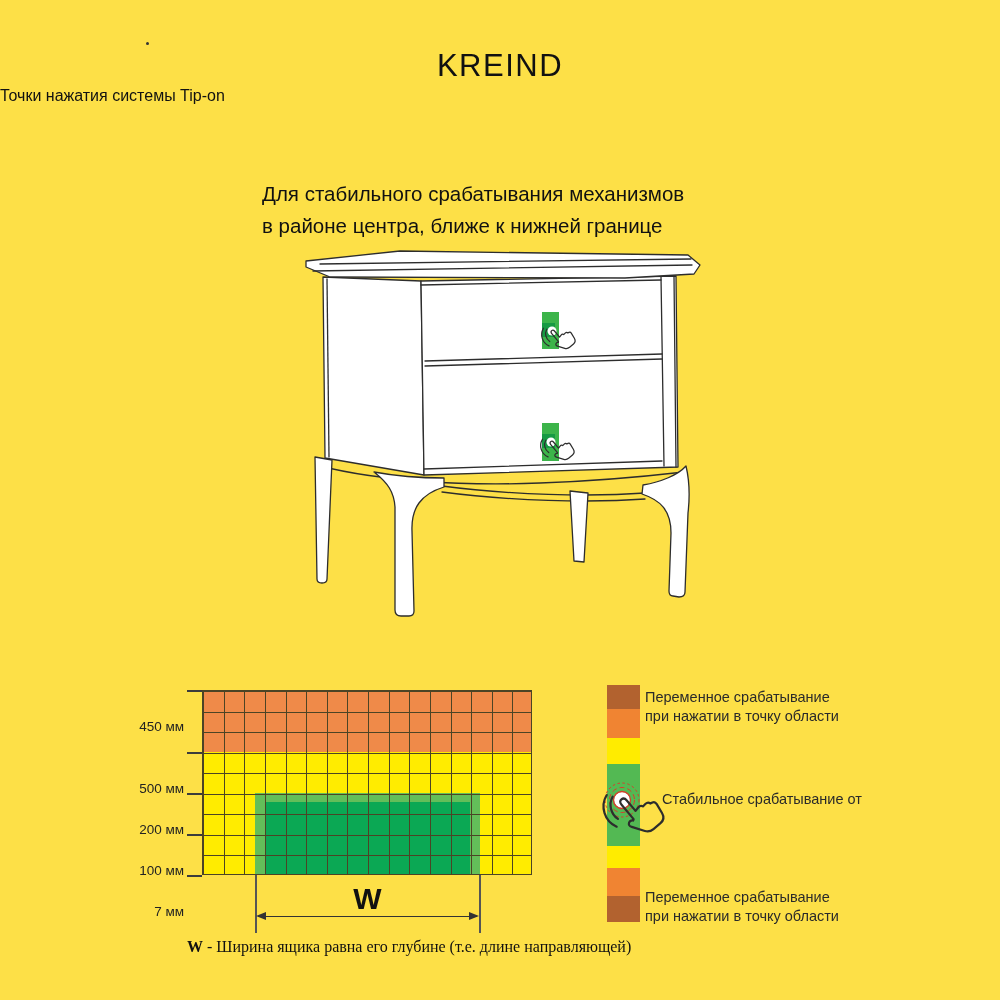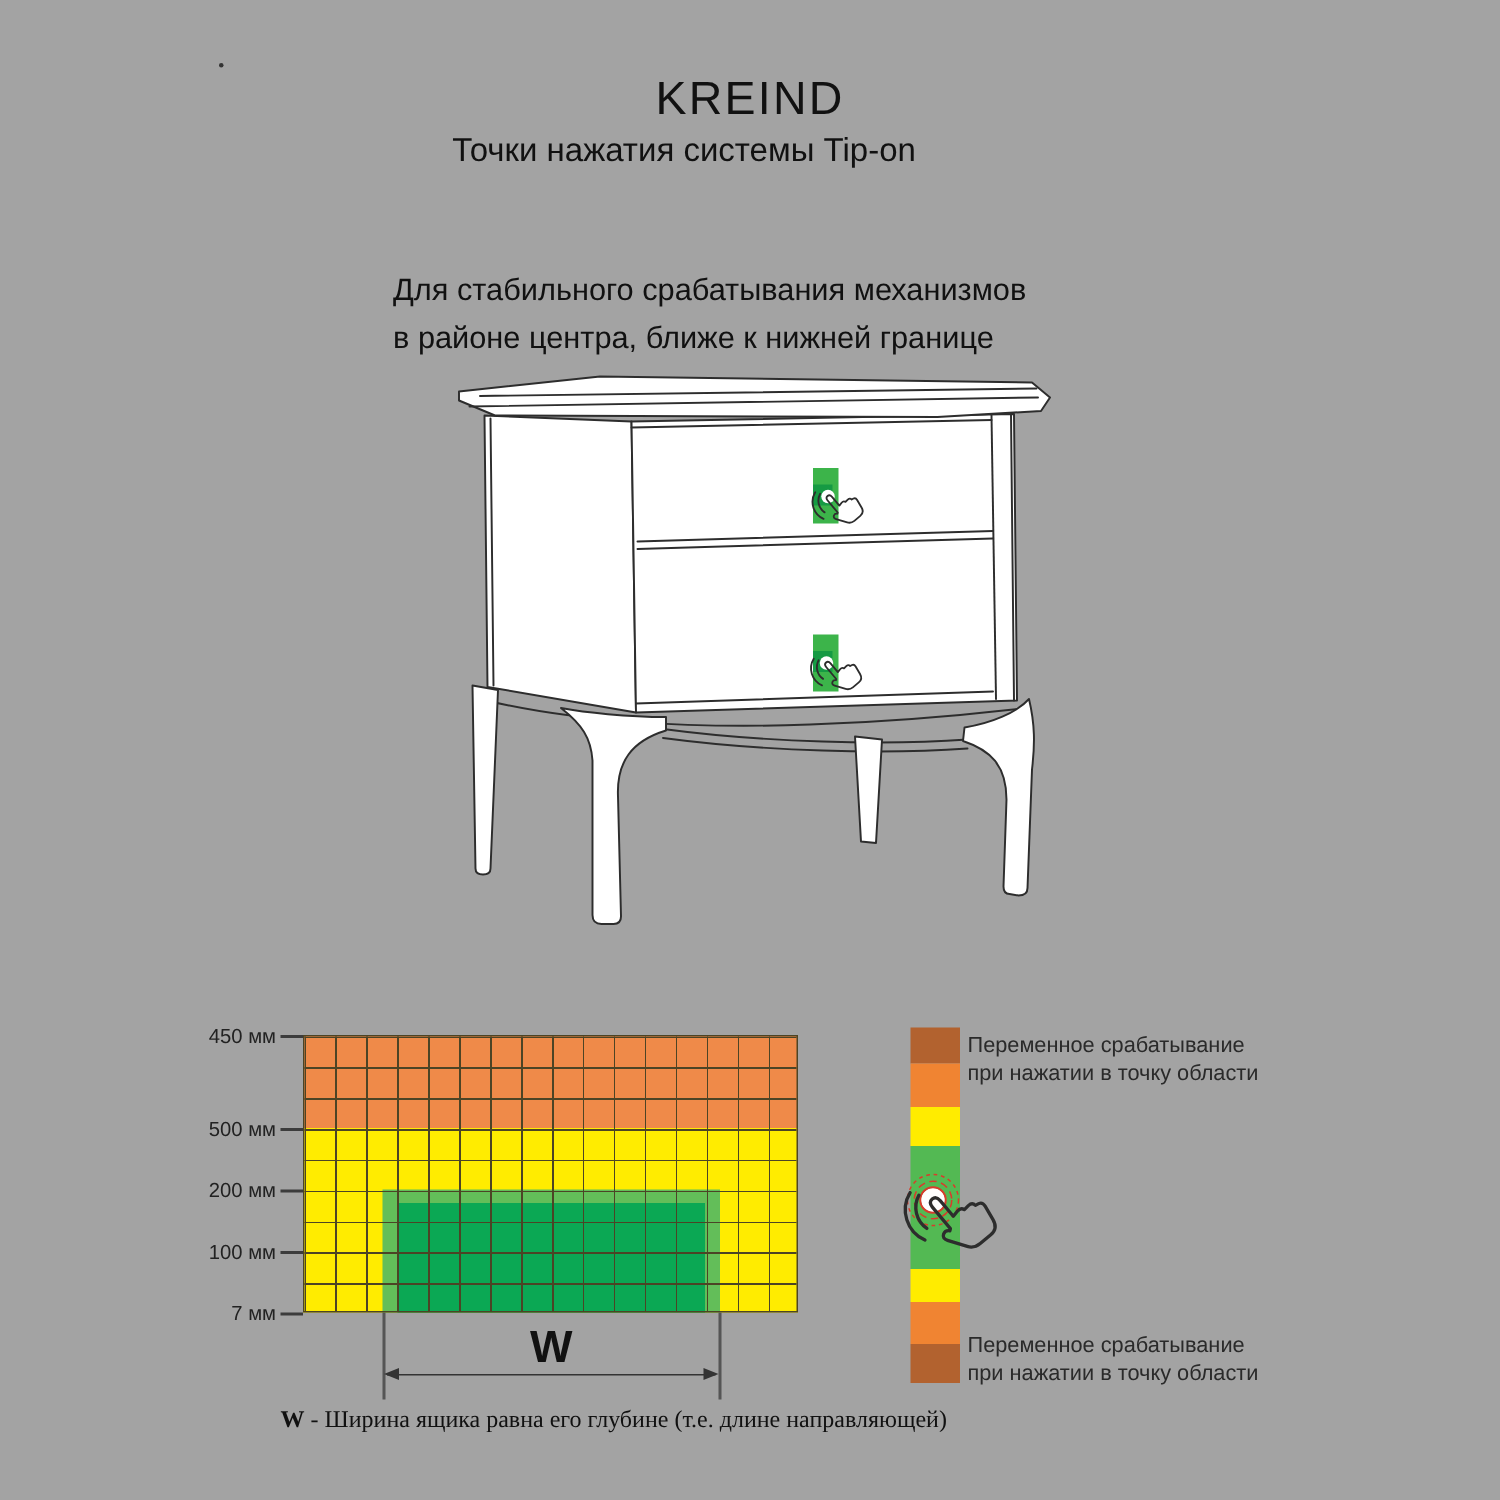--- a/index.html
+++ b/index.html
@@ -1,24 +1,24 @@
 <!DOCTYPE html>
 <html style="--orange: #EF8A49; --yellow: #FFEC00; --green-light: #63BE59; --green-dark: #0BA854; --legend-green: #53B953; --legend-yellow: #FFEC00; --legend-orange: #F08432; --legend-brown: #B2622F; --grid-line: #4C4425; --indicator-green: #3CB44A; --indicator-dark: #169A43; --hand-red: #D93B2B; --line-art: #2D2D2D;"><head>
 <meta charset="utf-8">
 <style>
   html,body{margin:0;padding:0;background:#fff;}
-  #page{position:relative;width:1000px;height:1000px;background:#a3a3a3;overflow:hidden;
+  #page{position:relative;width:1000px;height:1000px;background:#fde047;overflow:hidden;
         font-family:"Liberation Sans","DejaVu Sans",sans-serif;color:#1a1a1a;}
   .abs{position:absolute;}
   svg{overflow:visible;display:block;}
 
   
   .brand{left:0;top:48;width:1000px;text-align:center;font-size:31px;letter-spacing:1.5px;color:#111;}
   .brand{top:48px;}
-  .subtitle{left:0;top:87px;width:912px;text-align:center;font-size:22px;color:#111;}
+  .subtitle{left:0;top:87px;width:912px;font-size:16px;color:#111;}
   .stray-dot{left:146px;top:42px;width:3px;height:3px;background:#333;border-radius:50%;}
 
   
   .intro{left:262px;top:138px;width:520px;font-size:20.5px;line-height:32px;color:#111;margin-top:40px;}
 
   
   .furniture{left:290px;top:245px;}
   .lineart path, .lineart line{stroke:var(--line-art);stroke-width:1.3;fill:none;
       stroke-linecap:round;stroke-linejoin:round;}
   .lineart .filled{fill:#fff;}
@@ -34,21 +34,21 @@
   .zone{position:absolute;}
   .zone-orange{left:0;top:0;width:330px;height:61.7px;background:var(--orange);}
   .zone-yellow{left:0;top:61.7px;width:330px;height:123.3px;background:var(--yellow);}
   .zone-green-border{left:53px;top:103px;width:225px;height:82px;background:var(--green-light);}
   .zone-green-core{left:63px;top:112px;width:205px;height:73px;background:var(--green-dark);}
   .grid-lines{left:0;top:0;width:330px;height:185px;border:1px solid var(--grid-line);box-sizing:border-box;
      background-image:
        repeating-linear-gradient(to right, var(--grid-line) 0 1px, transparent 1px 20.625px),
        repeating-linear-gradient(to bottom, var(--grid-line) 0 1px, transparent 1px 20.556px);}
 
-  .tick-label{width:72px;left:112px;text-align:right;font-size:13.5px;color:#222;}
+  .tick-label{width:72px;left:112px;text-align:right;font-size:13.5px;color:#222;margin-top:36px;}
   .leader{left:187px;width:15px;height:1.5px;background:#3c3c3c;}
 
   
   .w-tick{width:1.5px;height:58px;top:875px;background:#555;}
   .dim-line{left:258px;top:915.5px;width:219px;height:1.5px;background:#333;}
   .dim-arrow{width:0;height:0;top:911.5px;border-top:4.5px solid transparent;border-bottom:4.5px solid transparent;}
   .dim-arrow.left{left:256px;border-right:10px solid #333;}
   .dim-arrow.right{left:469px;border-left:10px solid #333;}
   .w-label{left:255px;top:882px;width:225px;text-align:center;font-size:30px;font-weight:600;color:#111;}
 
@@ -179,19 +179,20 @@
     <circle cx="29" cy="30" r="8" fill="#fff"></circle>
     <circle class="ring" cx="29" cy="30" r="8.5" stroke-width="1.3"></circle>
     <use href="#hand" transform="translate(29,30) rotate(-40) scale(1.7) translate(-11,-2)"></use>
   </svg>
 
   <div class="abs legend-text" style="left:645px;top:688px">
     <div>Переменное срабатывание</div>
     <div>при нажатии в точку области</div>
   </div>
   <div class="abs legend-text" style="left:662px;top:790px">
+    <div>Стабильное срабатывание от</div>
   </div>
   <div class="abs legend-text" style="left:645px;top:888px">
     <div>Переменное срабатывание</div>
     <div>при нажатии в точку области</div>
   </div>
 
 </div>
 
 </body></html>

